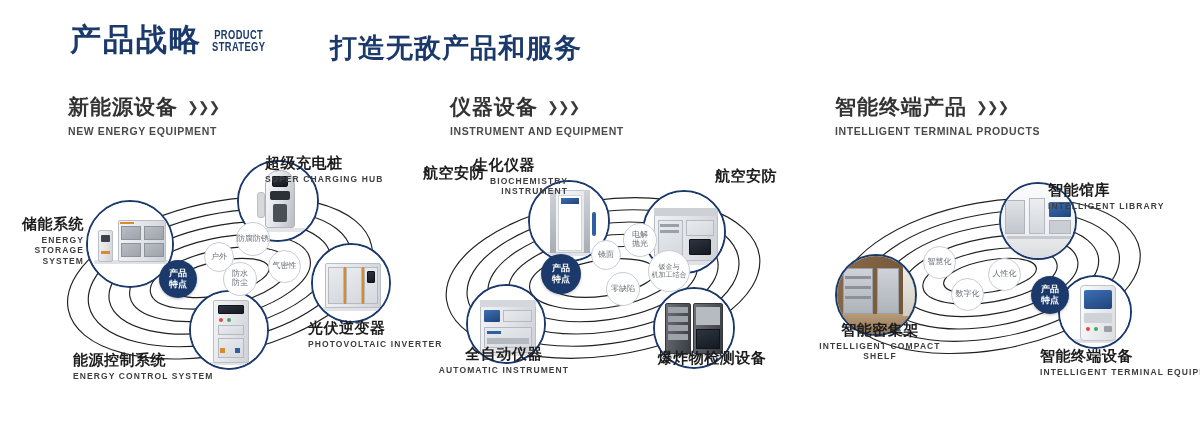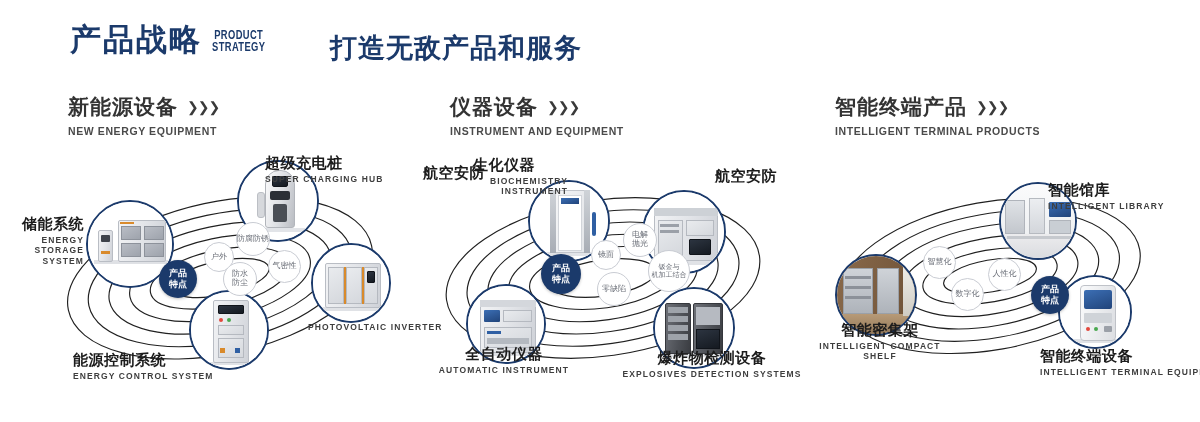--- a/index.html
+++ b/index.html
@@ -200,20 +200,21 @@
         <div class="dv cab" style="left:12px;top:18px;width:56px;height:45px;border-radius:2px;"></div>
         <div class="dv panel-lt" style="left:15px;top:22px;width:16px;height:37px;"></div>
         <div class="dv panel-lt" style="left:33px;top:22px;width:16px;height:37px;"></div>
         <div class="dv panel-lt" style="left:51px;top:22px;width:14px;height:37px;"></div>
         <div class="dv stripe" style="left:31px;top:22px;width:2px;height:37px;"></div>
         <div class="dv stripe" style="left:49px;top:22px;width:2px;height:37px;"></div>
         <div class="dv screen" style="left:54px;top:26px;width:8px;height:12px;border-radius:1px;"></div>
       </div>
     </div>
     <div class="cap" style="left:288px;top:170px;">
+      <div class="cn">光伏逆变器</div>
       <div class="en">PHOTOVOLTAIC INVERTER</div>
     </div>
 
     <div class="node" style="left:169px;top:140px;width:80px;height:80px;">
       <div class="scene" style="background:#ffffff;">
         <div class="dv" style="left:10px;top:70px;width:58px;height:3px;background:#e0e2e6;"></div>
         <div class="dv cab" style="left:22px;top:8px;width:36px;height:63px;border-radius:2px;"></div>
         <div class="dv screen" style="left:27px;top:13px;width:26px;height:9px;border-radius:1px;"></div>
         <div class="dv led" style="left:28px;top:26px;width:4px;height:4px;"></div>
         <div class="dv led-g" style="left:36px;top:26px;width:4px;height:4px;"></div>
@@ -307,21 +308,20 @@
         <div class="dv" style="left:13px;top:18px;width:20px;height:6px;background:#9ea3aa;"></div>
         <div class="dv" style="left:13px;top:27px;width:20px;height:6px;background:#9ea3aa;"></div>
         <div class="dv" style="left:13px;top:36px;width:20px;height:6px;background:#9ea3aa;"></div>
         <div class="dv" style="left:13px;top:45px;width:20px;height:6px;background:#9ea3aa;"></div>
         <div class="dv" style="left:41px;top:18px;width:24px;height:18px;background:#b6bac1;"></div>
         <div class="dv screen" style="left:41px;top:40px;width:24px;height:20px;"></div>
       </div>
     </div>
     <div class="cap c" style="left:202px;top:200px;width:210px;">
       <div class="cn">爆炸物检测设备</div>
-      <div class="en">EXPLOSIVES DETECTION SYSTEMS</div>
     </div>
 
     <div class="node" style="left:61px;top:134px;width:80px;height:80px;">
       <div class="scene" style="background:#ffffff;">
         <div class="dv" style="left:8px;top:66px;width:64px;height:4px;background:#e0e2e6;"></div>
         <div class="dv cab" style="left:12px;top:14px;width:56px;height:53px;border-radius:2px;"></div>
         <div class="dv" style="left:12px;top:14px;width:56px;height:7px;background:#d4d7dc;"></div>
         <div class="dv screen-b" style="left:16px;top:24px;width:16px;height:12px;border-radius:1px;"></div>
         <div class="dv panel-lt" style="left:35px;top:24px;width:29px;height:12px;"></div>
         <div class="dv panel-lt" style="left:16px;top:41px;width:48px;height:21px;"></div>
@@ -338,21 +338,21 @@
       <span>产品</span>
       <span>特点</span>
     </div>
     <div class="kw" style="left:186px;top:90px;width:30px;height:30px;">
       <span>镜面</span>
     </div>
     <div class="kw" style="left:218px;top:73px;width:34px;height:34px;flex-direction:column;">
       <span>电解</span>
       <span>抛光</span>
     </div>
-    <div class="kw" style="left:192px;top:122px;width:34px;height:34px;">
+    <div class="kw" style="left:201px;top:122px;width:34px;height:34px;">
       <span>零缺陷</span>
     </div>
     <div class="kw" style="left:243px;top:100px;width:42px;height:42px;flex-direction:column;font-size:7px;">
       <span>钣金与</span>
       <span>机加工结合</span>
     </div>
   </div>
 
   <div class="panel" id="panel-2">
 

